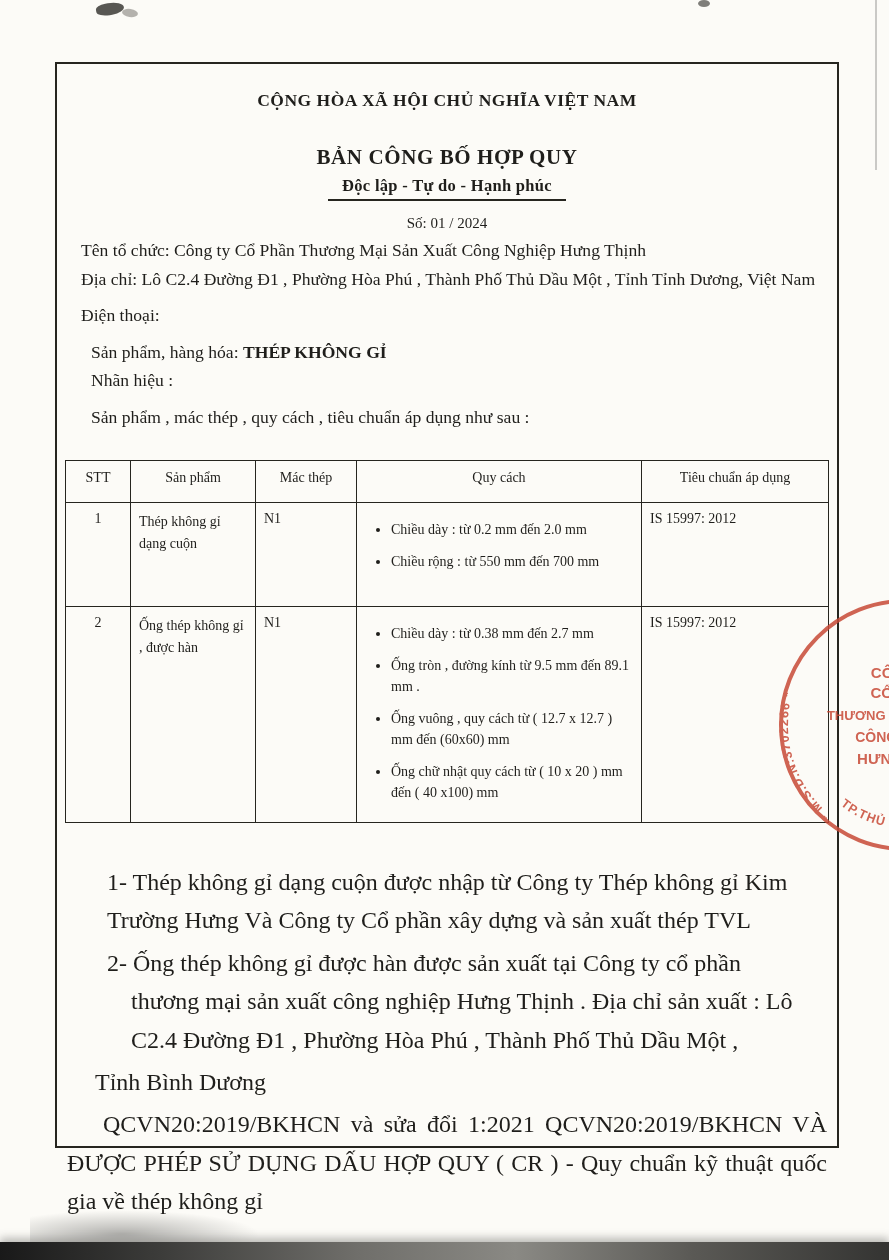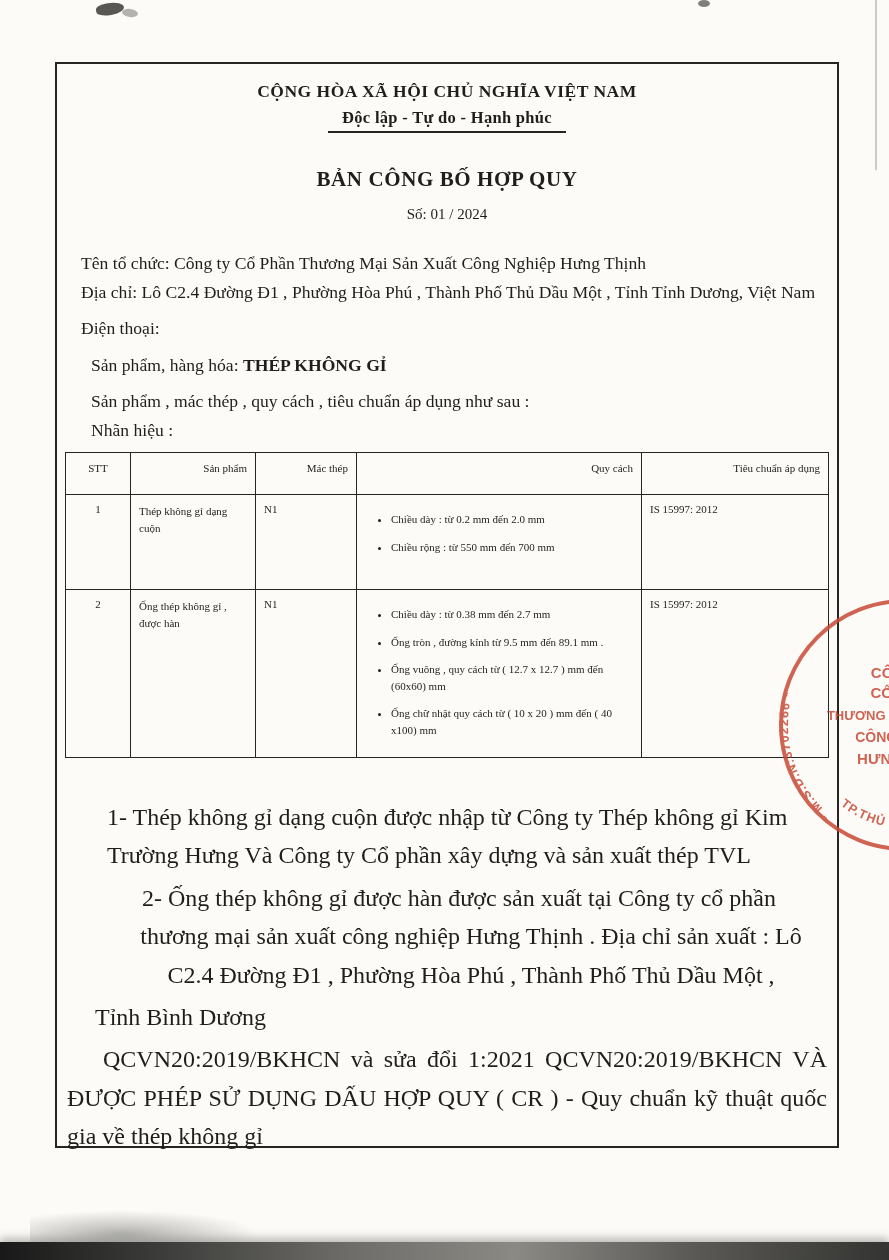--- a/index.html
+++ b/index.html
@@ -28,71 +28,71 @@
     background:linear-gradient(90deg,#191919 0%,#3c3c3a 18%,#6f6e6a 40%,#8a8984 58%,#5a5955 78%,#343432 100%);
     box-shadow:0 -4px 8px rgba(60,60,58,.35);
   }
   
   .border-box{
     position:absolute;
     left:55px;top:62px;
     width:784px;height:1086px;
     border:2.5px solid #26251f;
     box-sizing:border-box;
-    padding:13px 8px 10px 8px;
+    padding:22px 8px 10px 8px;
   }
   .center{text-align:center;}
   .nat-header{font-weight:bold;font-size:17.5px;letter-spacing:.5px;margin-top:4px;}
   .motto{margin-top:6px;}
   .motto span{
     display:inline-block;font-weight:bold;font-size:16.5px;
     padding:0 14px 3px 14px;border-bottom:2px solid #26251f;letter-spacing:.3px;
   }
   .doc-title{font-weight:bold;font-size:21px;letter-spacing:.6px;margin:34px 0 0 0;}
   .doc-number{font-size:15px;margin-top:14px;}
   .info{font-size:17.6px;line-height:1.62;margin:0 10px 0 16px;}
-  .info.first{margin-top:26px;}
+  .info.first{margin-top:4px;}
   .info.indent2{margin-left:26px;}
   .gap-top{margin-top:8px;}
   .bold{font-weight:bold;}
   
   table.spec-table{
     border-collapse:collapse;
     width:100%;
-    margin-top:8px;
-    font-size:11px;
+    margin-top:29px;
+    font-size:14px;
   }
   .spec-table th,.spec-table td{
     border:1.6px solid #26251f;
     vertical-align:top;
     padding:8px 8px;
   }
   .spec-table th{
     font-weight:normal;
-    text-align:right;
+    text-align:center;
     height:24px;
     padding-top:9px;
   }
   .col-stt{width:48px;}
   .col-sp{width:108px;}
   .col-mt{width:84px;}
   .col-tc{width:170px;}
   .spec-table th.h-stt{text-align:center;}
   .td-stt{text-align:center;padding-top:14px;}
   .td-sp{padding-top:14px;padding-left:12px;line-height:1.55;}
   .td-mt{padding-top:14px;padding-left:22px;}
   .td-tc{padding-top:14px;}
   .td-qc{padding:6px 10px 10px 14px;}
   .td-qc ul{margin:8px 0 0 0;padding-left:26px;}
   .td-qc li{margin-bottom:11px;line-height:1.5;}
   .row-1 .td-qc li:last-child{margin-bottom:26px;}
   
   .notes{margin-top:40px;}
   .note{font-size:24px;line-height:1.6;margin:0 18px 4px 42px;}
-  .note.hang{padding-left:24px;text-indent:-24px;text-align:center;}
+  .note.hang{padding-left:24px;text-indent:-24px;}
   .note.plain{margin-left:30px;}
   .note.statement{
     margin:4px 2px 0 2px;
     text-align:justify;
     text-indent:36px;
   }
   
   .stamp{
     position:absolute;
     left:770px;top:590px;
@@ -107,34 +107,34 @@
 <div class="page">
 
   <div class="artifact smudge-a"></div>
   <div class="artifact smudge-b"></div>
   <div class="artifact smudge-c"></div>
   <div class="artifact scanline-right"></div>
 
   <div class="border-box">
 
     <div class="center nat-header">CỘNG HÒA XÃ HỘI CHỦ NGHĨA VIỆT NAM</div>
+    <div class="center doc-title">BẢN CÔNG BỐ HỢP QUY</div>
+
     <div class="center motto">
       <span>Độc lập - Tự do - Hạnh phúc</span>
     </div>
-
-    <div class="center doc-title">BẢN CÔNG BỐ HỢP QUY</div>
     <div class="center doc-number">Số: 01 / 2024</div>
 
     <p class="info first">Tên tổ chức: Công ty Cổ Phần Thương Mại Sản Xuất Công Nghiệp Hưng Thịnh</p>
     <p class="info">Địa chỉ: Lô C2.4 Đường Đ1 , Phường Hòa Phú , Thành Phố Thủ Dầu Một , Tỉnh Tỉnh Dương, Việt Nam</p>
     <p class="info gap-top">Điện thoại:</p>
 
     <p class="info indent2 gap-top"><span>Sản phẩm, hàng hóa: </span><span class="bold">THÉP KHÔNG GỈ</span></p>
+    <p class="info indent2">Nhãn hiệu :</p>
     <p class="info indent2 gap-top">Sản phẩm , mác thép , quy cách , tiêu chuẩn áp dụng như sau :</p>
-    <p class="info indent2">Nhãn hiệu :</p>
 
     <table class="spec-table">
       <thead>
         <tr>
           <th class="col-stt h-stt">STT</th>
           <th class="col-sp">Sản phẩm</th>
           <th class="col-mt">Mác thép</th>
           <th>Quy cách</th>
           <th class="col-tc">Tiêu chuẩn áp dụng</th>
         </tr>

